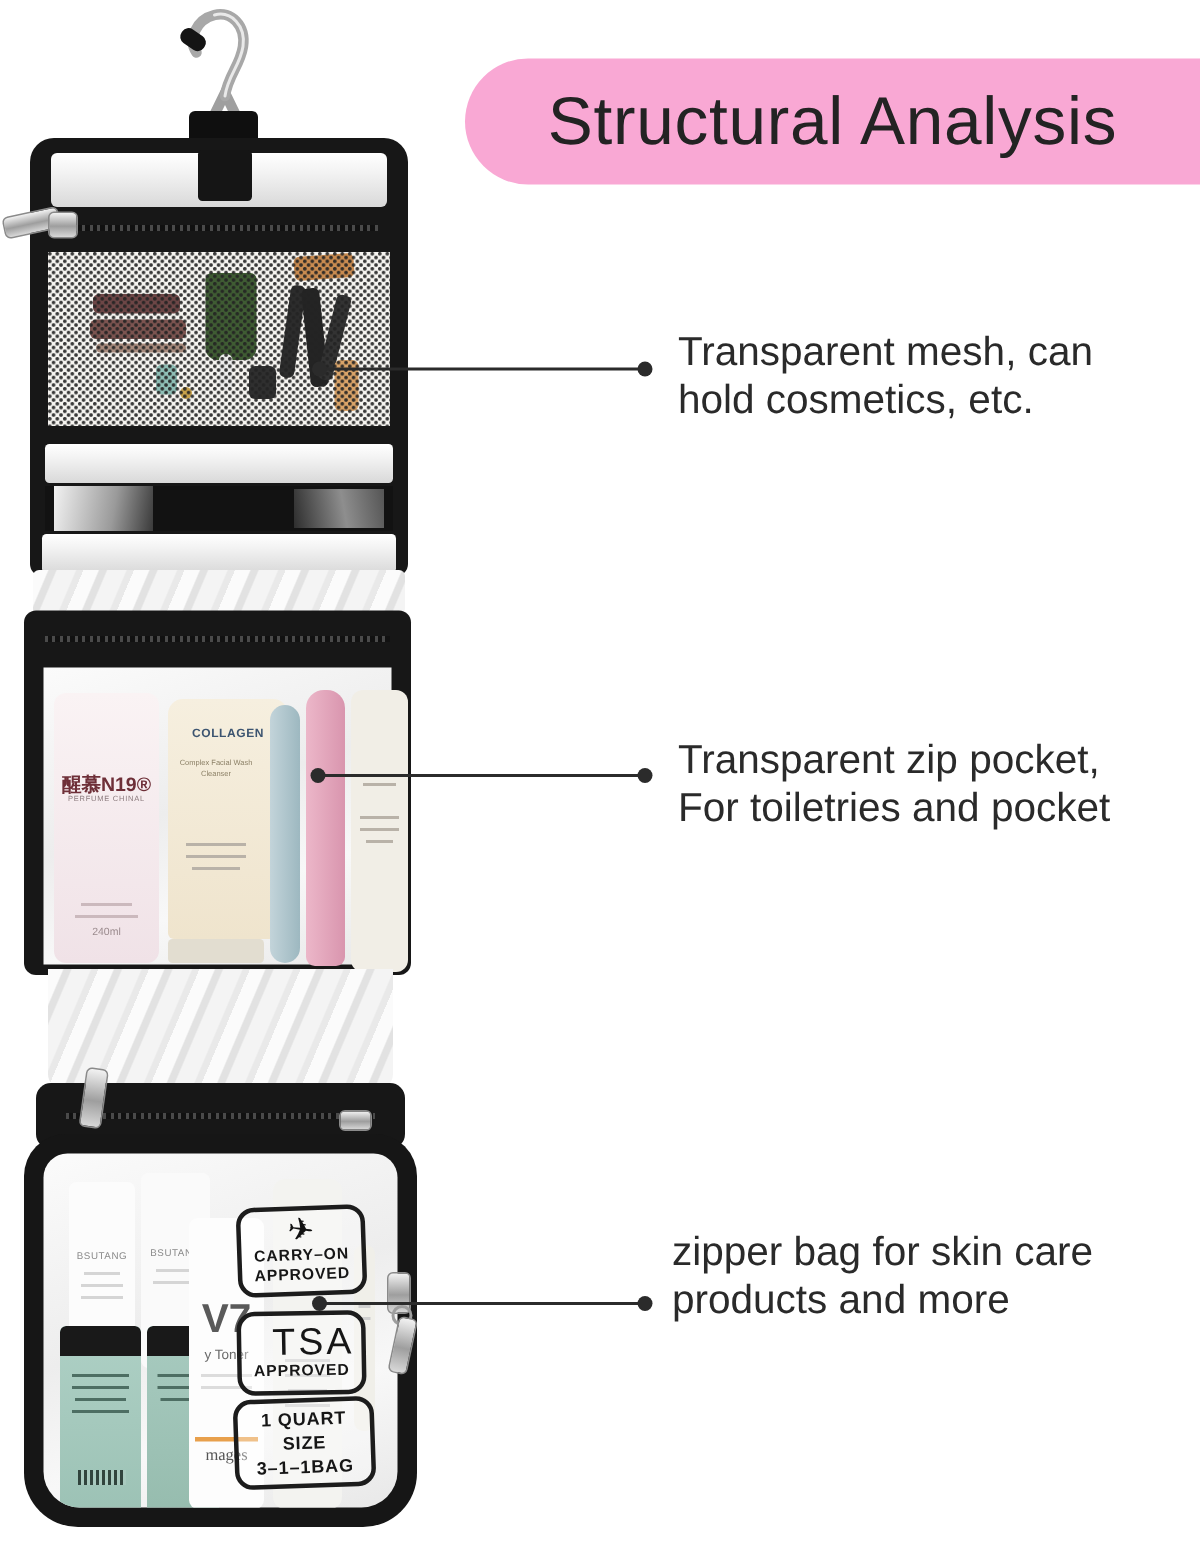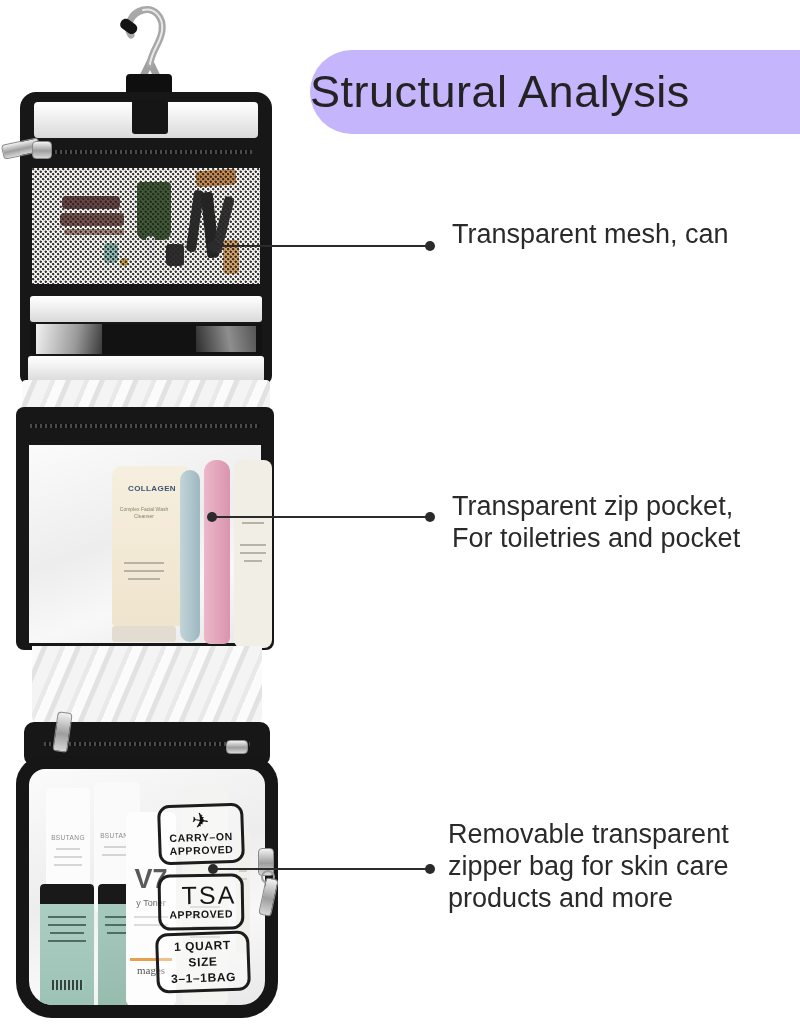--- a/index.html
+++ b/index.html
@@ -1,22 +1,22 @@
 <!DOCTYPE html>
 <html><head>
 <meta charset="utf-8">
 <style>
   html,body{margin:0;padding:0;background:#fff;}
   .stage{position:relative;width:800px;height:1028px;background:#ffffff;overflow:hidden;
          font-family:"Liberation Sans",sans-serif;color:#2a2a2a;margin:0 auto;}
   .abs{position:absolute;}
 
   
-  .title-pill{position:absolute;left:310px;top:50px;width:490px;height:84px;background:#c4b5fd;
-              border-radius:42px 0 0 42px;display:flex;align-items:center;justify-content:flex-start;}
+  .title-pill{position:absolute;left:310px;top:39px;width:490px;height:84px;background:#f9a8d4;
+              border-radius:42px 0 0 42px;display:flex;align-items:center;justify-content:center;}
   .title-pill span{font-size:45px;letter-spacing:.5px;color:#232323;}
 
   
   .lead{position:absolute;height:2px;background:#2b2b2b;}
   .dot{position:absolute;width:10px;height:10px;border-radius:50%;background:#2b2b2b;}
   .callout-text{position:absolute;font-size:27px;line-height:32px;color:#2a2a2a;white-space:nowrap;}
 
   
   .fabric{background:#171717;}
   .strip{background:linear-gradient(180deg,#ffffff 0%,#f3f3f3 35%,#d9d9d9 100%);}
@@ -85,20 +85,27 @@
   <div class="abs" style="left:30px;top:324px;width:232px;height:30px;background:#121212;"></div>
   <div class="abs" style="left:36px;top:324px;width:66px;height:30px;background:linear-gradient(100deg,#f2f2f2,#9a9a9a 60%,#3a3a3a);"></div>
   <div class="abs" style="left:196px;top:326px;width:60px;height:26px;background:linear-gradient(80deg,#2e2e2e,#8e8e8e 55%,#555);"></div>
   <div class="abs strip" style="left:28px;top:356px;width:236px;height:26px;border-radius:3px;"></div>
 
   <div class="abs crinkle" style="left:22px;top:380px;width:248px;height:30px;border-radius:4px;"></div>
   <div class="abs fabric" style="left:16px;top:407px;width:258px;height:243px;border-radius:8px;"></div>
   <div class="abs teeth" style="left:30px;top:424px;width:230px;height:4px;"></div>
   <div class="abs pocket-window" style="left:29px;top:445px;width:232px;height:198px;"></div>
 
+  <div class="product" style="left:36px;top:462px;width:70px;height:180px;background:linear-gradient(180deg,#faf3f4,#f0e2e7);border-radius:8px;">
+    <div style="position:absolute;top:52px;width:100%;text-align:center;font-size:13px;font-weight:bold;color:#6e2f38;">醒慕N19®</div>
+    <div style="position:absolute;top:68px;width:100%;text-align:center;font-size:5px;letter-spacing:.5px;color:#8b7a7d;">PERFUME CHINAL</div>
+    <div class="tline" style="left:18px;top:140px;width:34px;background:#cbb9bd;"></div>
+    <div class="tline" style="left:14px;top:148px;width:42px;background:#cbb9bd;"></div>
+    <div style="position:absolute;top:156px;width:100%;text-align:center;font-size:7px;color:#9b8b8e;">240ml</div>
+  </div>
   <div class="product" style="left:112px;top:466px;width:80px;height:160px;background:linear-gradient(180deg,#f6efdf,#efe4cd);border-radius:10px 10px 4px 4px;">
     <div style="position:absolute;top:18px;width:100%;text-align:center;font-size:8px;font-weight:bold;letter-spacing:.4px;color:#3c5470;">COLLAGEN</div>
     <div style="position:absolute;top:40px;left:6px;width:52px;text-align:center;font-size:5px;line-height:7px;color:#8d8268;">Complex Facial Wash Cleanser</div>
     <div class="tline" style="left:12px;top:96px;width:40px;"></div>
     <div class="tline" style="left:12px;top:104px;width:40px;"></div>
     <div class="tline" style="left:16px;top:112px;width:32px;"></div>
   </div>
   <div class="abs" style="left:112px;top:626px;width:64px;height:16px;background:#e2ddd0;border-radius:3px;"></div>
   <div class="product" style="left:180px;top:470px;width:20px;height:172px;background:linear-gradient(90deg,#c3d4da,#9db8c0);border-radius:10px;"></div>
   <div class="product" style="left:204px;top:460px;width:26px;height:184px;background:linear-gradient(90deg,#ecb7c9,#d995ae);border-radius:12px 12px 6px 6px;"></div>
@@ -183,37 +190,37 @@
   <div class="title-pill">
     <span>Structural Analysis</span>
   </div>
 
   <div>
     <div class="lead" style="left:213px;top:245px;width:217px;"></div>
     <div class="dot" style="left:208px;top:241px;"></div>
     <div class="dot" style="left:425px;top:241px;"></div>
     <div class="callout-text" style="left:452px;top:218px;">
       <div>Transparent mesh, can</div>
+      <div>hold cosmetics, etc.</div>
     </div>
   </div>
 
   <div>
     <div class="lead" style="left:212px;top:516px;width:218px;"></div>
     <div class="dot" style="left:207px;top:512px;"></div>
     <div class="dot" style="left:425px;top:512px;"></div>
     <div class="callout-text" style="left:452px;top:490px;">
       <div>Transparent zip pocket,</div>
       <div>For toiletries and pocket</div>
     </div>
   </div>
 
   <div>
     <div class="lead" style="left:213px;top:868px;width:217px;"></div>
     <div class="dot" style="left:208px;top:864px;"></div>
     <div class="dot" style="left:425px;top:864px;"></div>
     <div class="callout-text" style="left:448px;top:818px;">
-      <div>Removable transparent</div>
       <div>zipper bag for skin care</div>
       <div>products and more</div>
     </div>
   </div>
 
 </div>
 
 </body></html>

